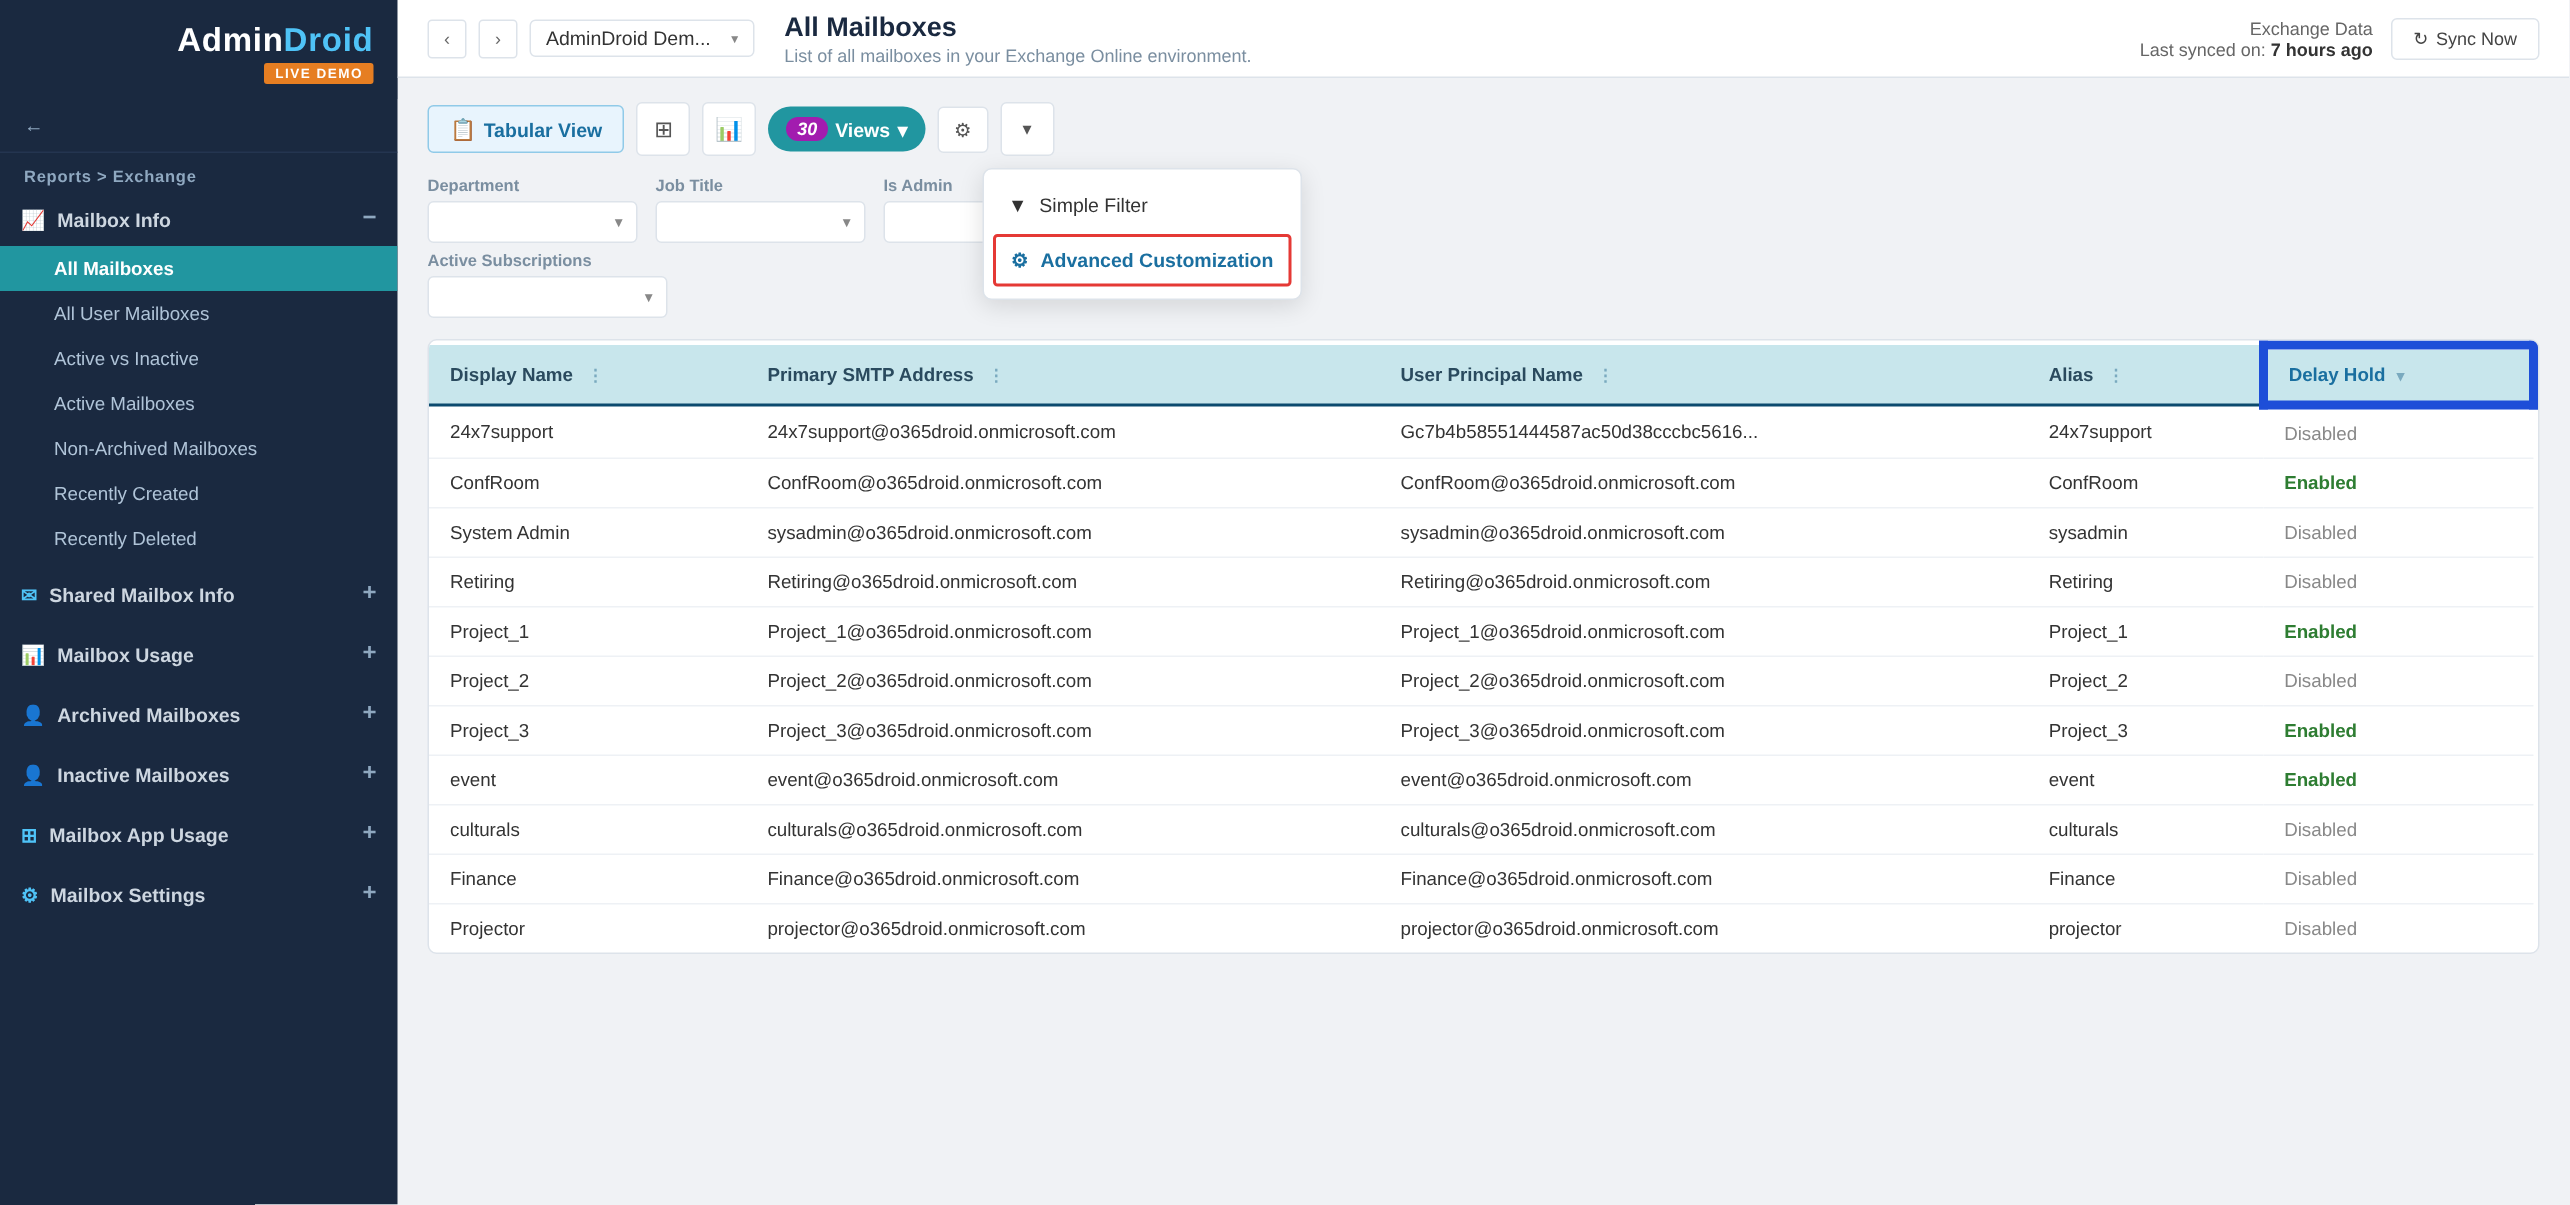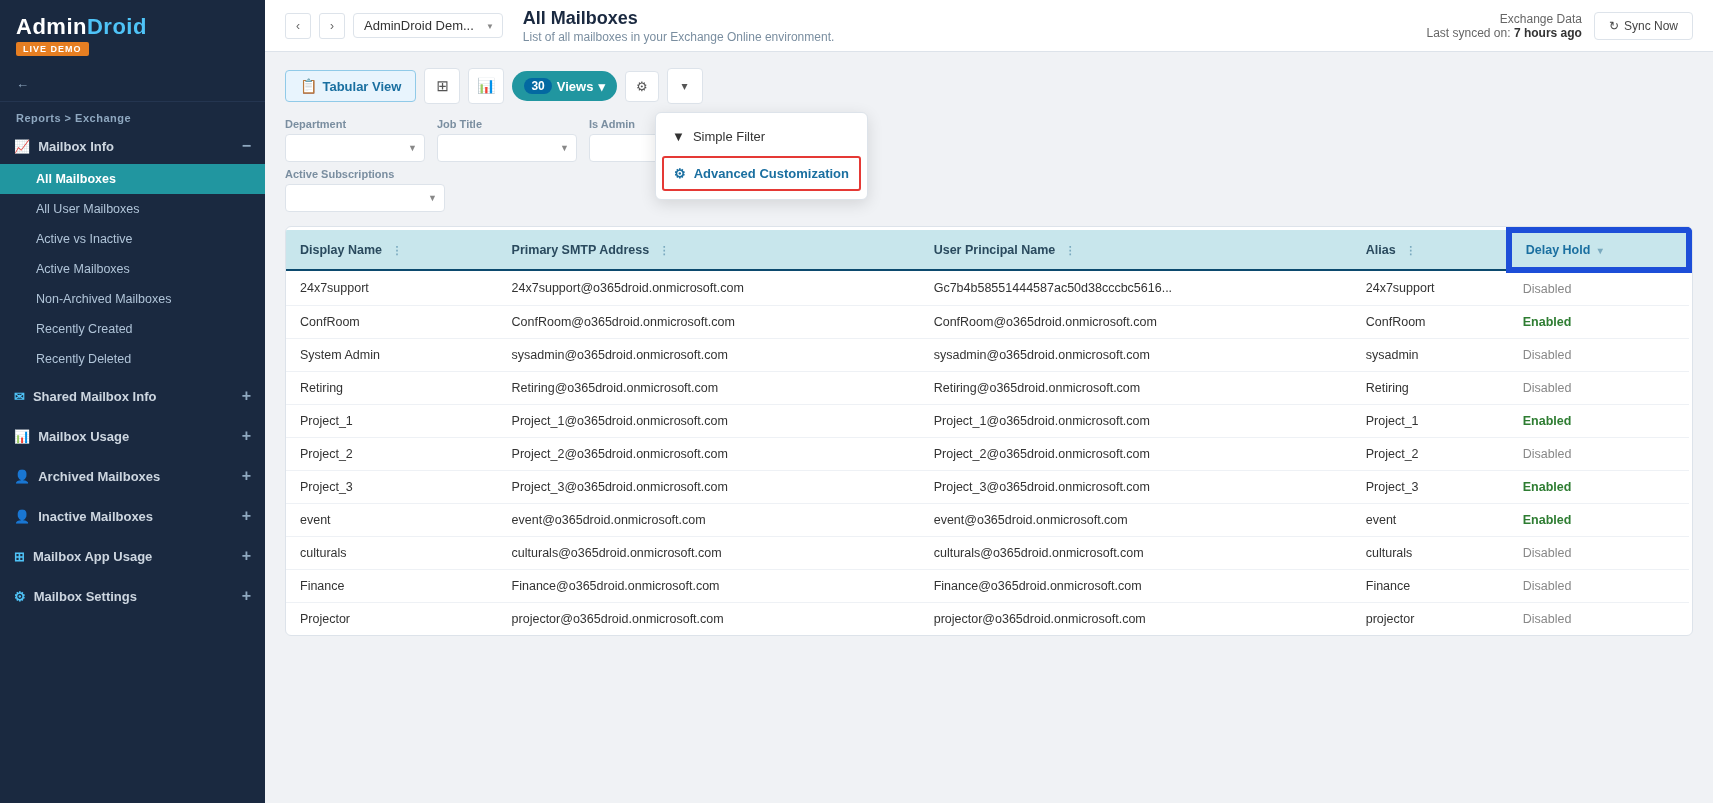--- a/index.html
+++ b/index.html
@@ -14,21 +14,21 @@
       display: flex;
       flex-direction: column;
       height: 100%;
       overflow-y: auto;
     }
     .sidebar-logo {
       background: #1a2940;
       padding: 14px 16px 10px 16px;
       display: flex;
       flex-direction: column;
-      align-items: flex-start;
+      align-items: flex-end;
     }
     .logo-text {
       font-size: 22px;
       font-weight: 700;
       color: #fff;
       letter-spacing: 0.5px;
     }
     .logo-text span { color: #4fc3f7; }
     .live-demo-badge {
       background: #e67e22;
@@ -229,24 +229,25 @@
       padding: 7px 12px;
       border-radius: 20px;
       background: #2196a0;
       color: #fff;
       border: none;
       cursor: pointer;
       font-size: 13px;
       font-weight: 600;
     }
     .views-btn .count {
-      background: #0369a1;
+      background: #a21caf;
       border-radius: 10px;
       padding: 1px 7px;
       font-size: 12px;
+      font-style: italic;
     }
     .filter-controls-btn {
       display: flex;
       align-items: center;
       gap: 4px;
       padding: 7px 10px;
       border-radius: 4px;
       border: 1px solid #dde3ea;
       background: #fff;
       cursor: pointer;

